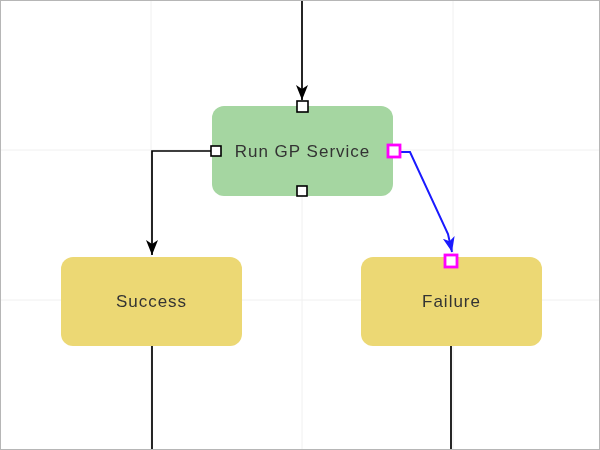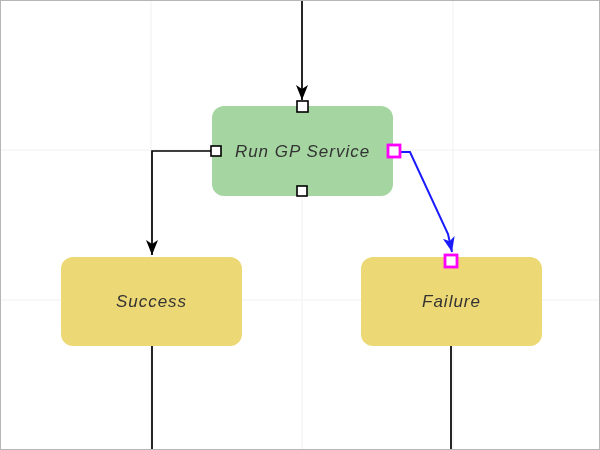--- a/index.html
+++ b/index.html
@@ -7,21 +7,20 @@
     width: 600px; height: 450px; overflow: hidden;
     font-family: "Liberation Sans", sans-serif;
     background: #ffffff;
   }
   .frame {
     width: 600px; height: 450px;
     box-sizing: border-box;
     border: 1px solid #b6b6b6;
     background: #ffffff;
     position: relative;
-    font-style: italic;
   }
   svg { display: block; }
   .grid-line { stroke: #f0f0f0; stroke-width: 1; }
   .connector { fill: none; stroke-width: 1.7; }
   .connector-selected { fill: none; stroke-width: 2; }
   .node-rect { stroke: none; }
   .node-label {
     font-family: "Liberation Sans", sans-serif;
     font-size: 17px;
     font-weight: 300;

